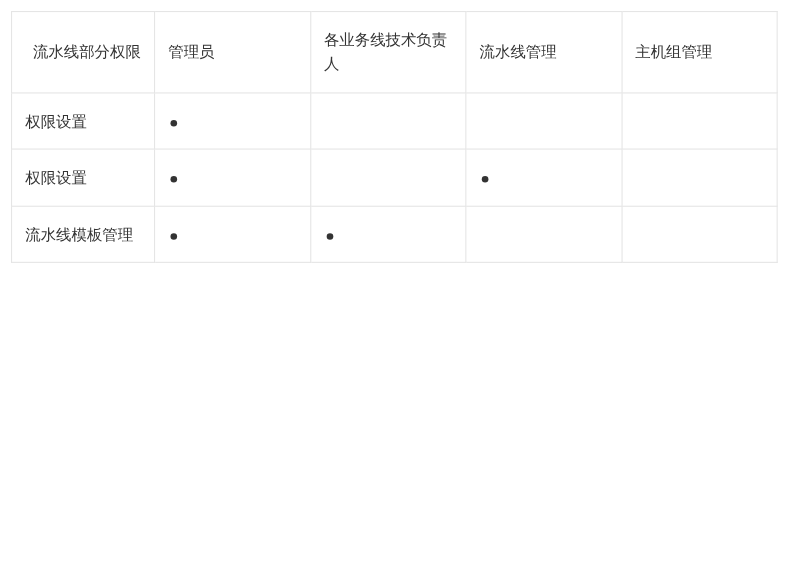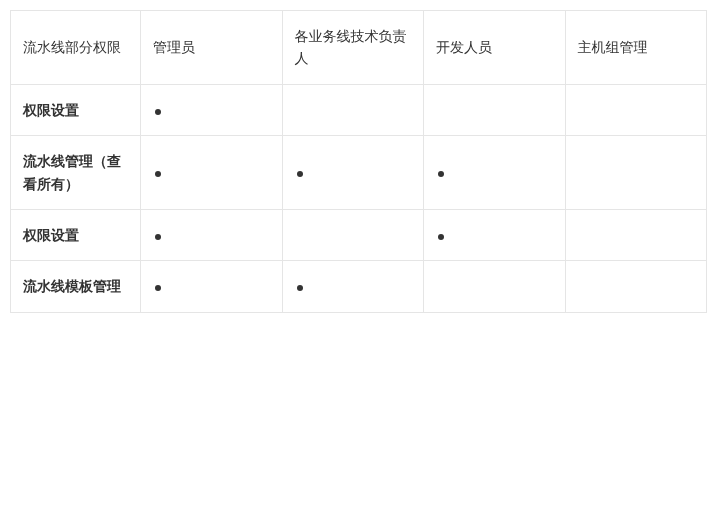--- a/index.html
+++ b/index.html
@@ -18,29 +18,29 @@
       border-collapse: collapse;
       width: 100%;
       table-layout: fixed;
     }
     th, td {
       border: 1px solid #e5e5e5;
       padding: 14px 12px;
       text-align: left;
       font-size: 14px;
       color: #333;
-      font-weight: bold;
+      font-weight: normal;
       vertical-align: middle;
       line-height: 1.6;
     }
     th {
       font-weight: normal;
     }
     th:first-child {
-      text-align: left;
+      text-align: right;
       margin-top: 26px;
     }
     .col-perm { width: 130px; }
     .col-role { width: auto; }
     .dot {
       display: inline-block;
       width: 6px;
       height: 6px;
       border-radius: 50%;
       background: #333;
@@ -49,37 +49,30 @@
   </style>
 </head>
 <body>
 
 <table>
   <thead>
     <tr>
       <th class="col-perm">流水线部分权限</th>
       <th class="col-role">管理员</th>
       <th class="col-role">各业务线技术负责人</th>
-      <th class="col-role">开发人员</th>
+      <th class="col-role">流水线管理</th>
       <th class="col-role">主机组管理</th>
     </tr>
   </thead>
   <tbody>
       <tr>
         <td>权限设置</td>
         <td><span class="dot"></span></td>
         <td></td>
         <td></td>
-        <td></td>
-      </tr>
-      <tr>
-        <td>流水线管理（查看所有）</td>
-        <td><span class="dot"></span></td>
-        <td><span class="dot"></span></td>
-        <td><span class="dot"></span></td>
         <td></td>
       </tr>
       <tr>
         <td>权限设置</td>
         <td><span class="dot"></span></td>
         <td></td>
         <td><span class="dot"></span></td>
         <td></td>
       </tr>
       <tr>

